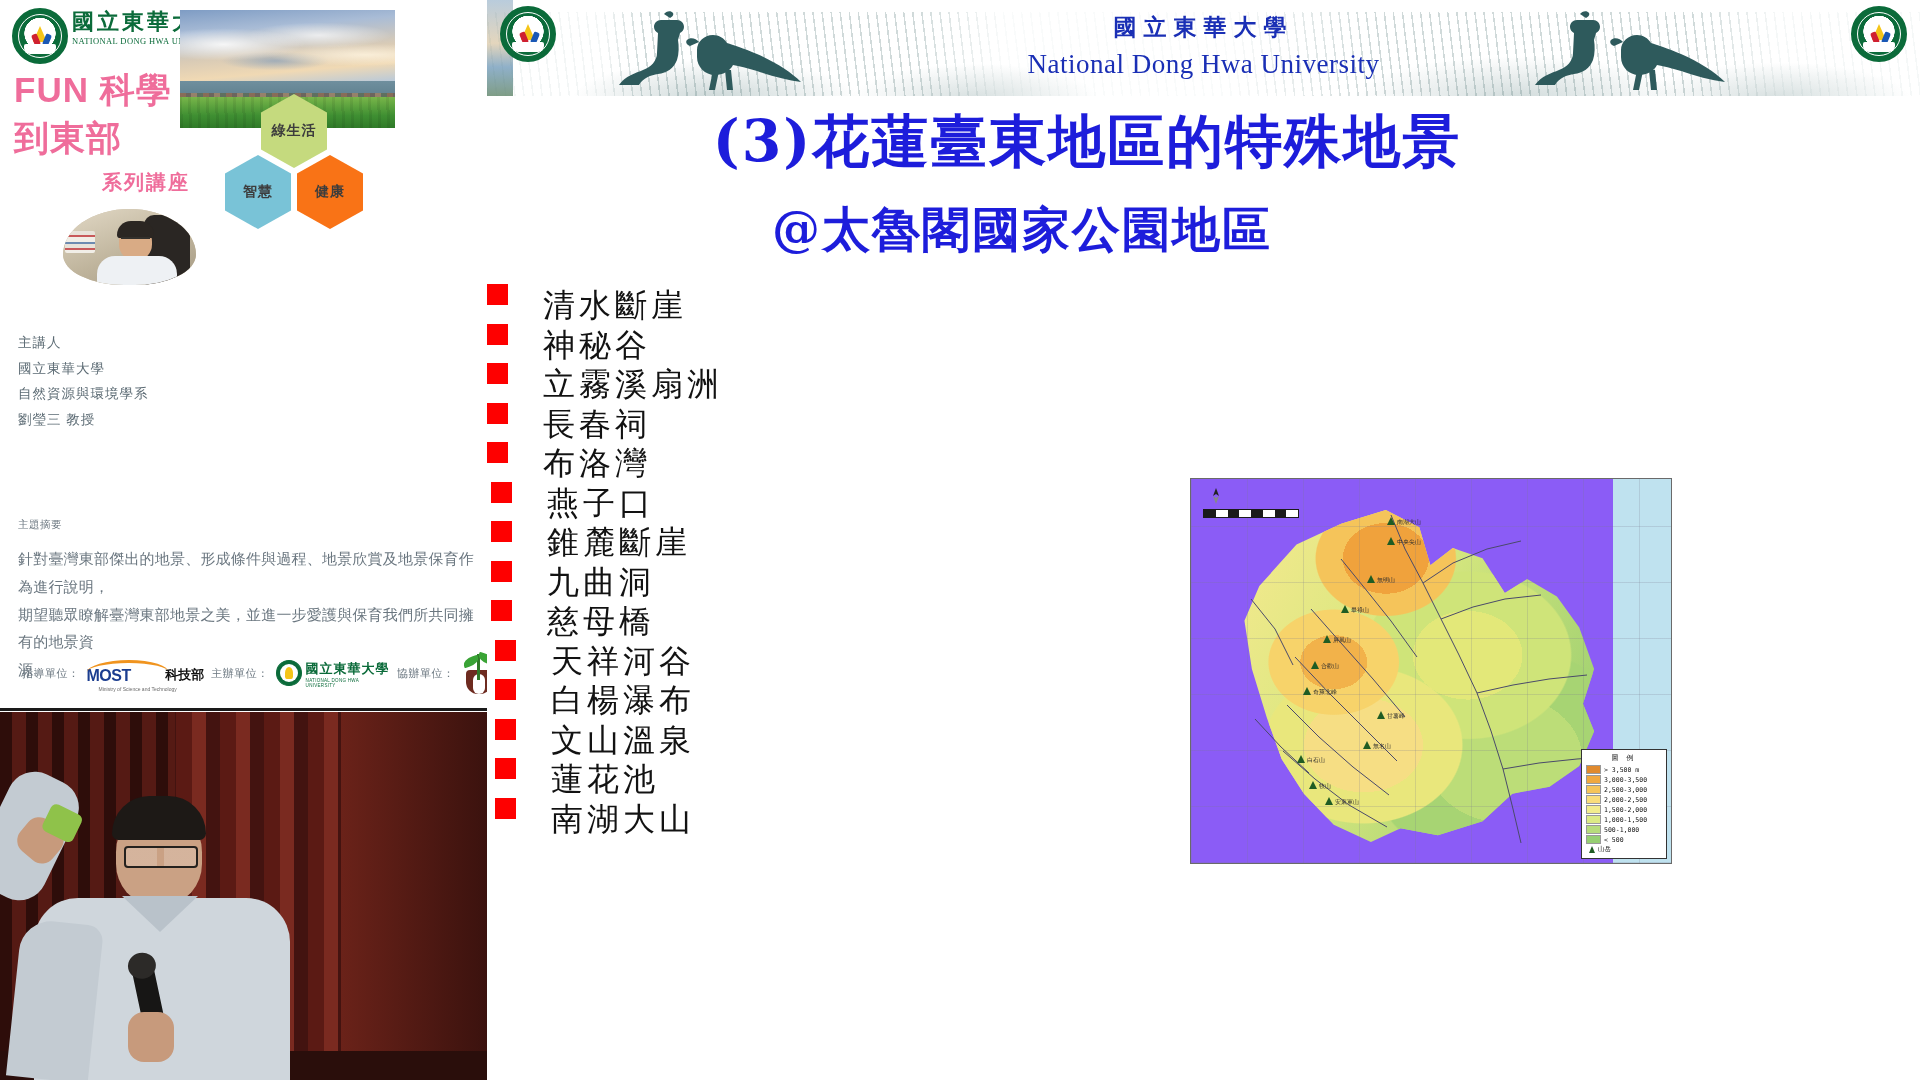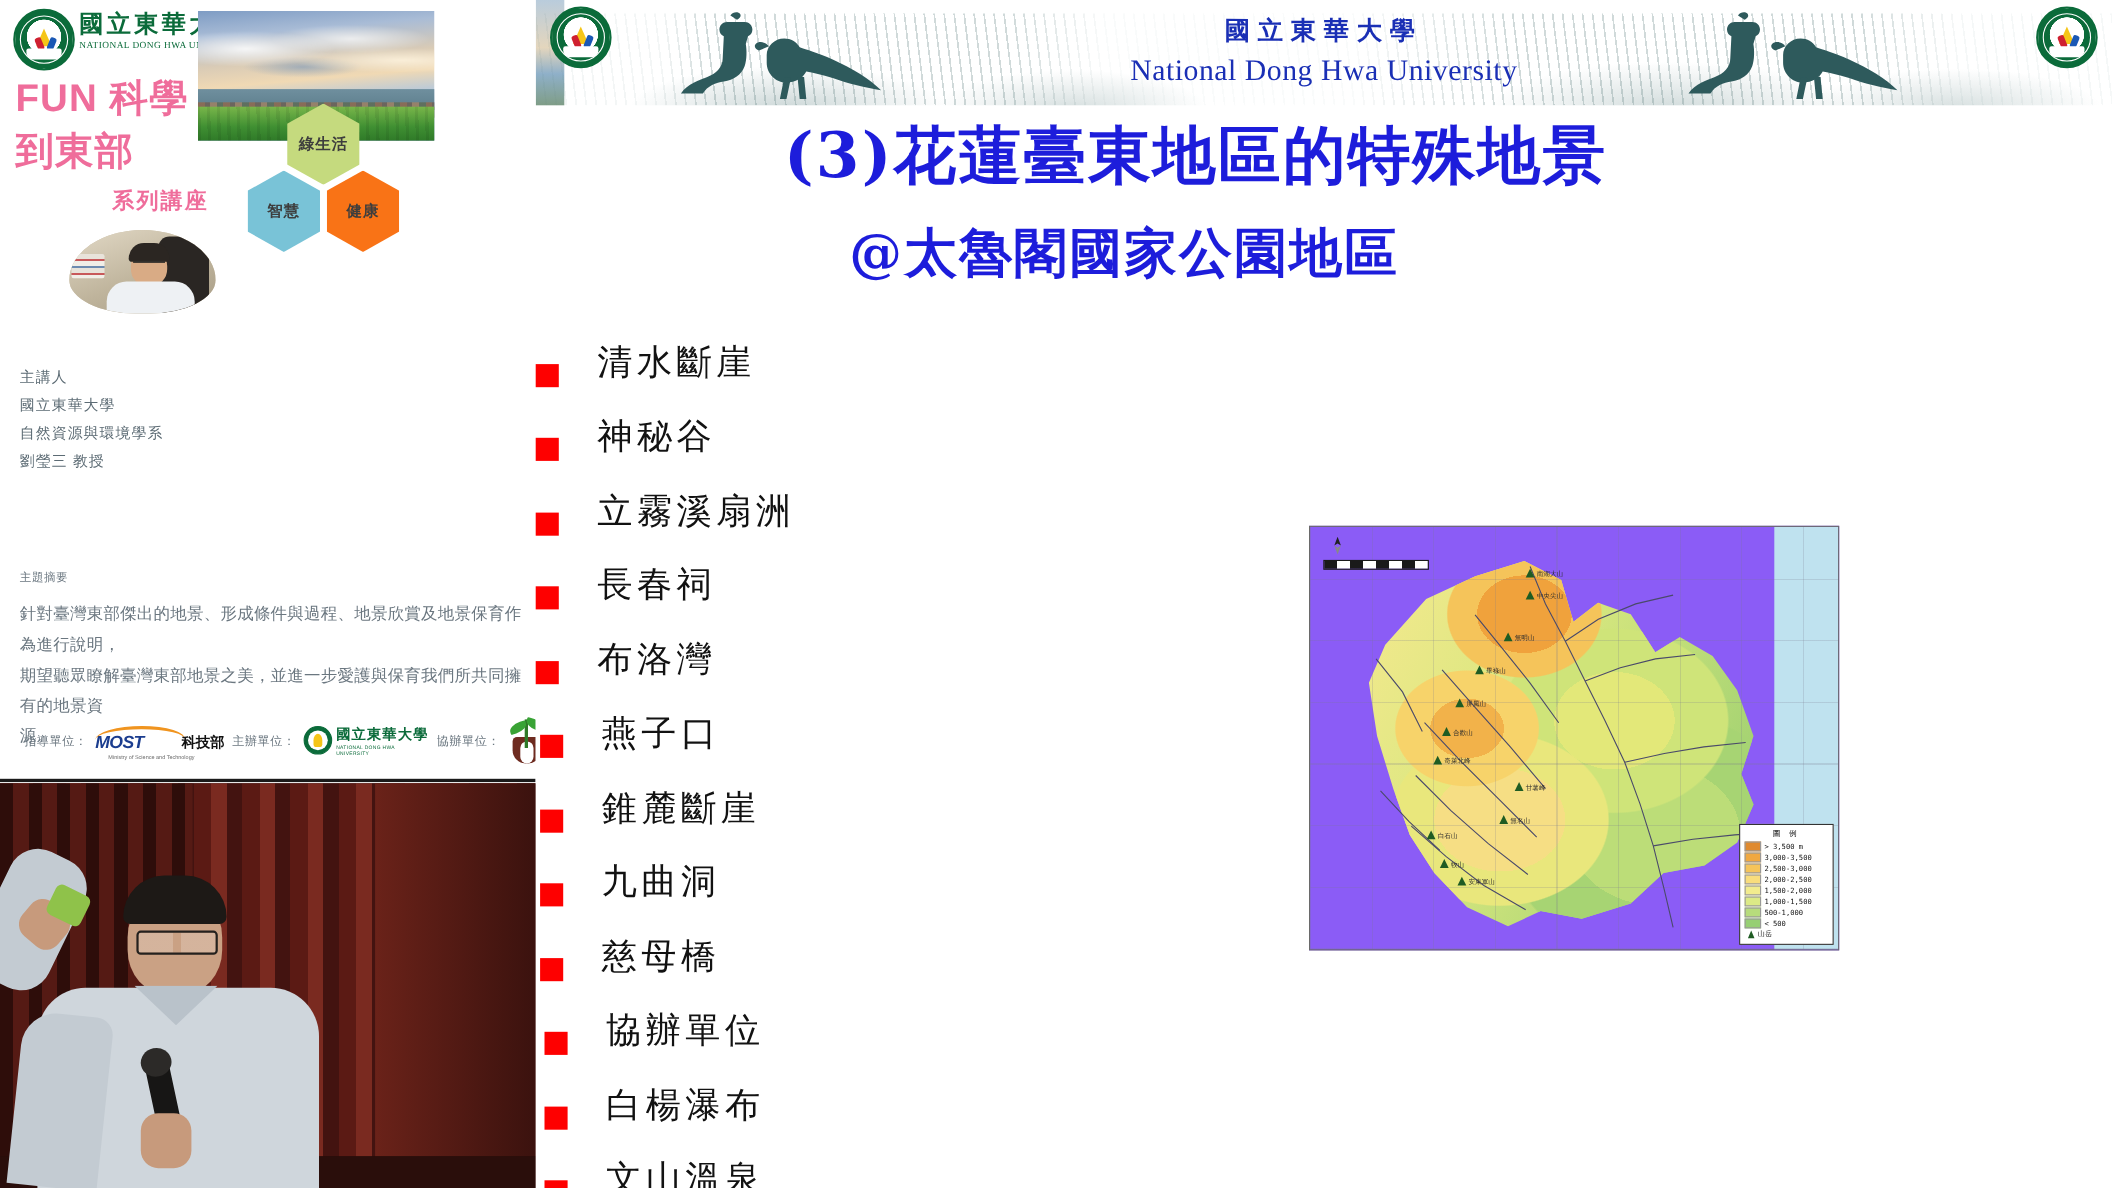--- a/index.html
+++ b/index.html
@@ -67,21 +67,21 @@
   #speaker-block{left:18px;top:330px;}
   #info-block{position:absolute;left:250px;top:364px;color:#2f4d63;font-size:11px;line-height:2.05;letter-spacing:.3px;}
   #info-block .ih{font-weight:bold;}
   #abs-h{position:absolute;left:18px;top:518px;color:#6b7780;font-size:10.5px;letter-spacing:.5px;}
   #abs-body{position:absolute;left:18px;top:545px;width:460px;color:#6b7780;font-size:15px;line-height:1.85;letter-spacing:.2px;}
 
   #sponsors{position:absolute;left:22px;top:652px;display:flex;align-items:center;gap:7px;}
   #sponsors .sl{color:#6b7780;font-size:11px;letter-spacing:.5px;white-space:nowrap;}
   #most-logo{position:relative;width:118px;height:26px;display:flex;flex-direction:column;justify-content:center;}
   #most-logo .arc{position:absolute;left:0;top:0px;width:82px;height:12px;border-top:3px solid #f0941f;border-radius:60% 60% 0 0/100% 100% 0 0;transform:skewX(-8deg);}
-  #most-logo .m{font-family:"Liberation Sans",sans-serif;font-weight:bold;font-style:italic;font-size:16px;color:#1b3d8f;letter-spacing:-.5px;margin-top:6px;}
+  #most-logo .m{font-family:"Liberation Sans",sans-serif;font-weight:bold;font-size:16px;color:#1b3d8f;letter-spacing:-.5px;margin-top:6px;}
   #most-logo .cn{position:absolute;right:0;top:6px;font-size:13px;font-weight:bold;color:#111;white-space:nowrap;}
   #most-logo .en{position:absolute;left:12px;bottom:-6px;font-size:5px;color:#6b6b6b;white-space:nowrap;}
   #ndhu-small{display:flex;align-items:center;gap:4px;}
   #ndhu-small .mark{position:relative;width:24px;height:24px;border-radius:50%;background:#0b6b3a;border:1px solid #0b6b3a;}
   #ndhu-small .mark::after{content:"";position:absolute;inset:3px;border-radius:50%;background:#fff;}
   #ndhu-small .mark::before{content:"";position:absolute;left:8px;top:6px;width:8px;height:12px;background:#f5c518;border-radius:50% 50% 20% 20%;z-index:2;}
   #ndhu-small .txt{font-family:"Liberation Serif",serif;font-weight:bold;font-size:13px;color:#0b6b3a;letter-spacing:1px;white-space:nowrap;}
   #ndhu-small .sub{font-size:4.5px;color:#0b6b3a;letter-spacing:.3px;}
   #seed-logo{width:34px;height:42px;position:relative;}
   #seed-logo .hand{position:absolute;left:4px;bottom:0;width:26px;height:24px;background:#6e2b20;border-radius:4px 4px 12px 12px;}
@@ -142,21 +142,21 @@
      background:linear-gradient(180deg,#b9ccdc,#e4d6bd 45%,#8fb0c9 70%,#7f9d86);}
 
   
   #slide-title{position:absolute;left:0;top:104px;width:1200px;text-align:center;
      font-family:"DejaVu Serif","Liberation Serif",serif;font-size:57px;color:#1d1ddb;font-weight:bold;letter-spacing:2px;}
   #slide-subtitle{position:absolute;left:-15px;top:198px;width:1100px;text-align:center;
      font-family:"DejaVu Serif","Liberation Serif",serif;font-size:48px;color:#1d1ddb;font-weight:bold;letter-spacing:2px;}
 
   
   #bullets{position:absolute;left:0px;top:284px;width:330px;}
-  .bullet-row{display:flex;align-items:flex-end;height:39.5px;margin-top:28px;}
+  .bullet-row{display:flex;align-items:flex-start;height:39.5px;}
   .bullet-sq{width:21px;height:21px;background:#fe0000;flex:0 0 21px;margin-left:0px;}
   .bullet-tx{margin-left:35px;font-family:"DejaVu Serif","Liberation Serif",serif;font-size:32px;color:#121212;letter-spacing:4px;white-space:nowrap;}
 
   
   #topo{position:absolute;left:703px;top:478px;width:480px;height:384px;background:#8b5cf6;border:1px solid #6a6a6a;overflow:hidden;}
   #topo .sea{position:absolute;right:0;top:0;width:58px;height:100%;background:#bfe2ef;}
   #topo .relief{position:absolute;left:46px;top:24px;width:372px;height:346px;
      background:
        radial-gradient(ellipse 34% 30% at 40% 16%, #f0a23c 0 34%, #f5c45a 34% 55%, rgba(0,0,0,0) 56%),
        radial-gradient(ellipse 30% 26% at 26% 46%, #f2b24a 0 30%, #f7d36a 30% 58%, rgba(0,0,0,0) 59%),
@@ -390,21 +390,21 @@
         <div class="bullet-row" style="padding-left: 4px;">
           <span class="bullet-sq" style="background: rgb(254, 0, 0);"></span>
           <span class="bullet-tx">九曲洞</span>
         </div>
         <div class="bullet-row" style="padding-left: 4px;">
           <span class="bullet-sq" style="background: rgb(254, 0, 0);"></span>
           <span class="bullet-tx">慈母橋</span>
         </div>
         <div class="bullet-row" style="padding-left: 8px;">
           <span class="bullet-sq" style="background: rgb(254, 0, 0);"></span>
-          <span class="bullet-tx">協辦單位</span>
+          <span class="bullet-tx">天祥河谷</span>
         </div>
         <div class="bullet-row" style="padding-left: 8px;">
           <span class="bullet-sq" style="background: rgb(254, 0, 0);"></span>
           <span class="bullet-tx">白楊瀑布</span>
         </div>
         <div class="bullet-row" style="padding-left: 8px;">
           <span class="bullet-sq" style="background: rgb(254, 0, 0);"></span>
           <span class="bullet-tx">文山溫泉</span>
         </div>
         <div class="bullet-row" style="padding-left: 8px;">

